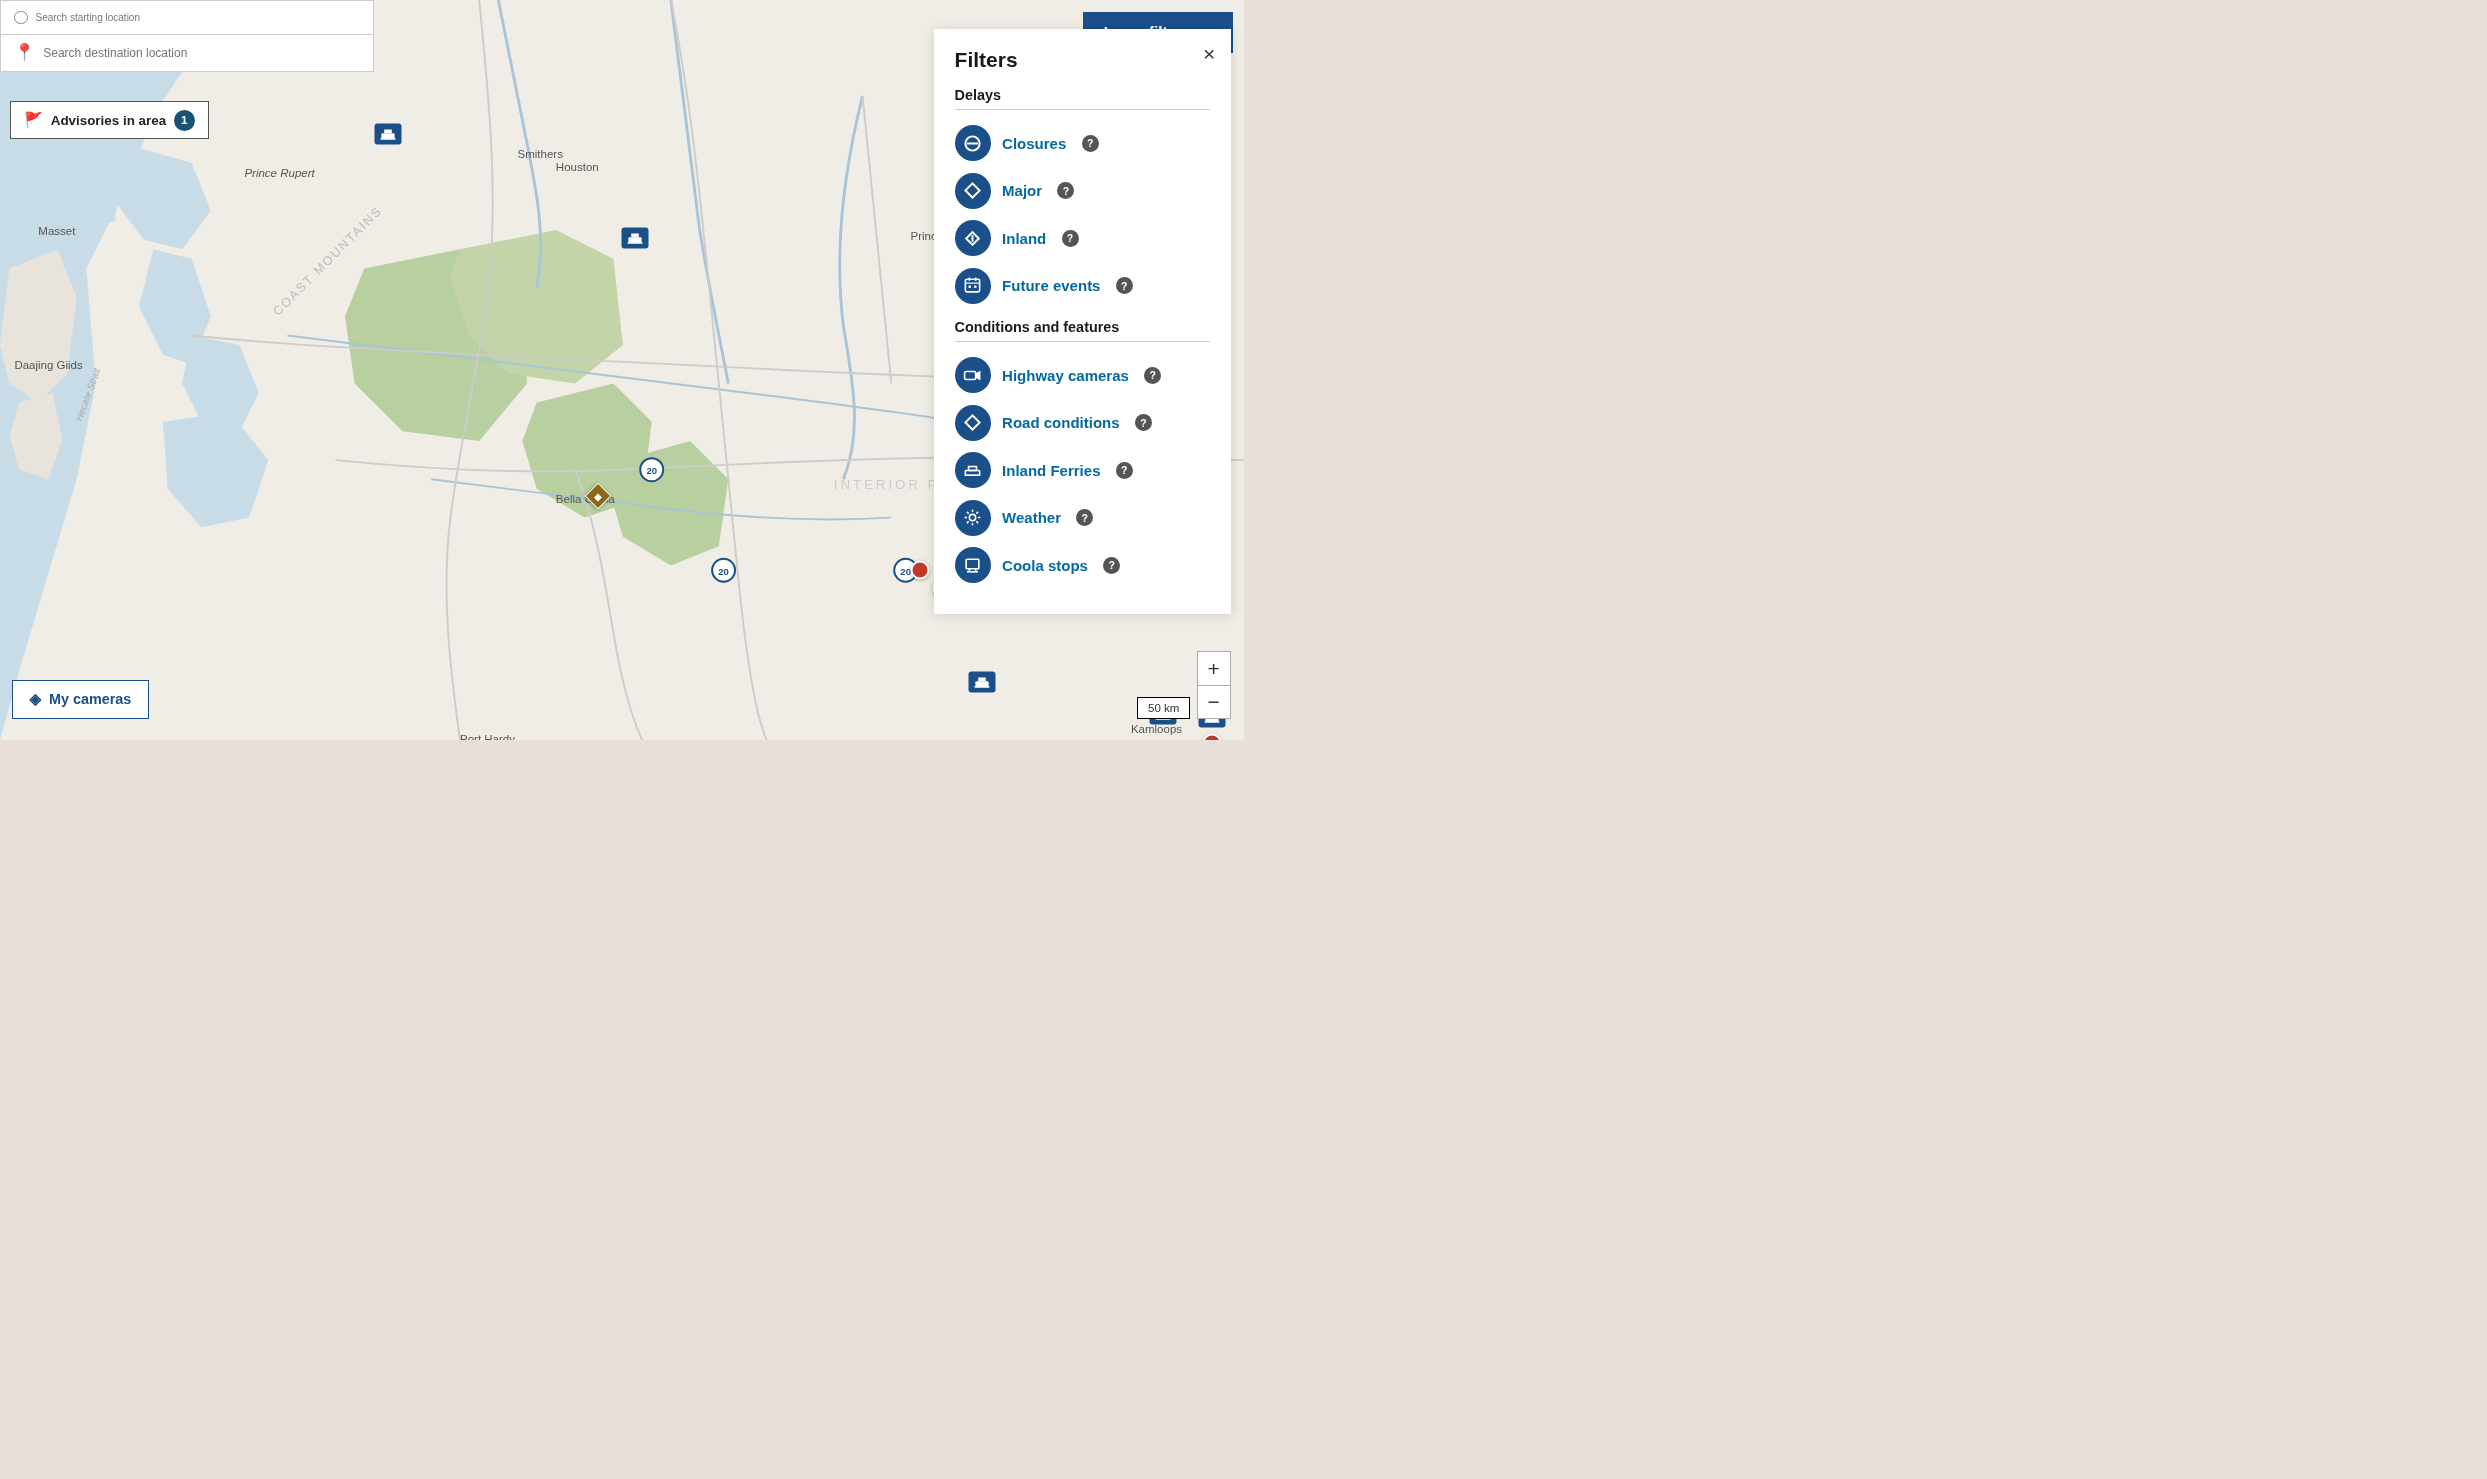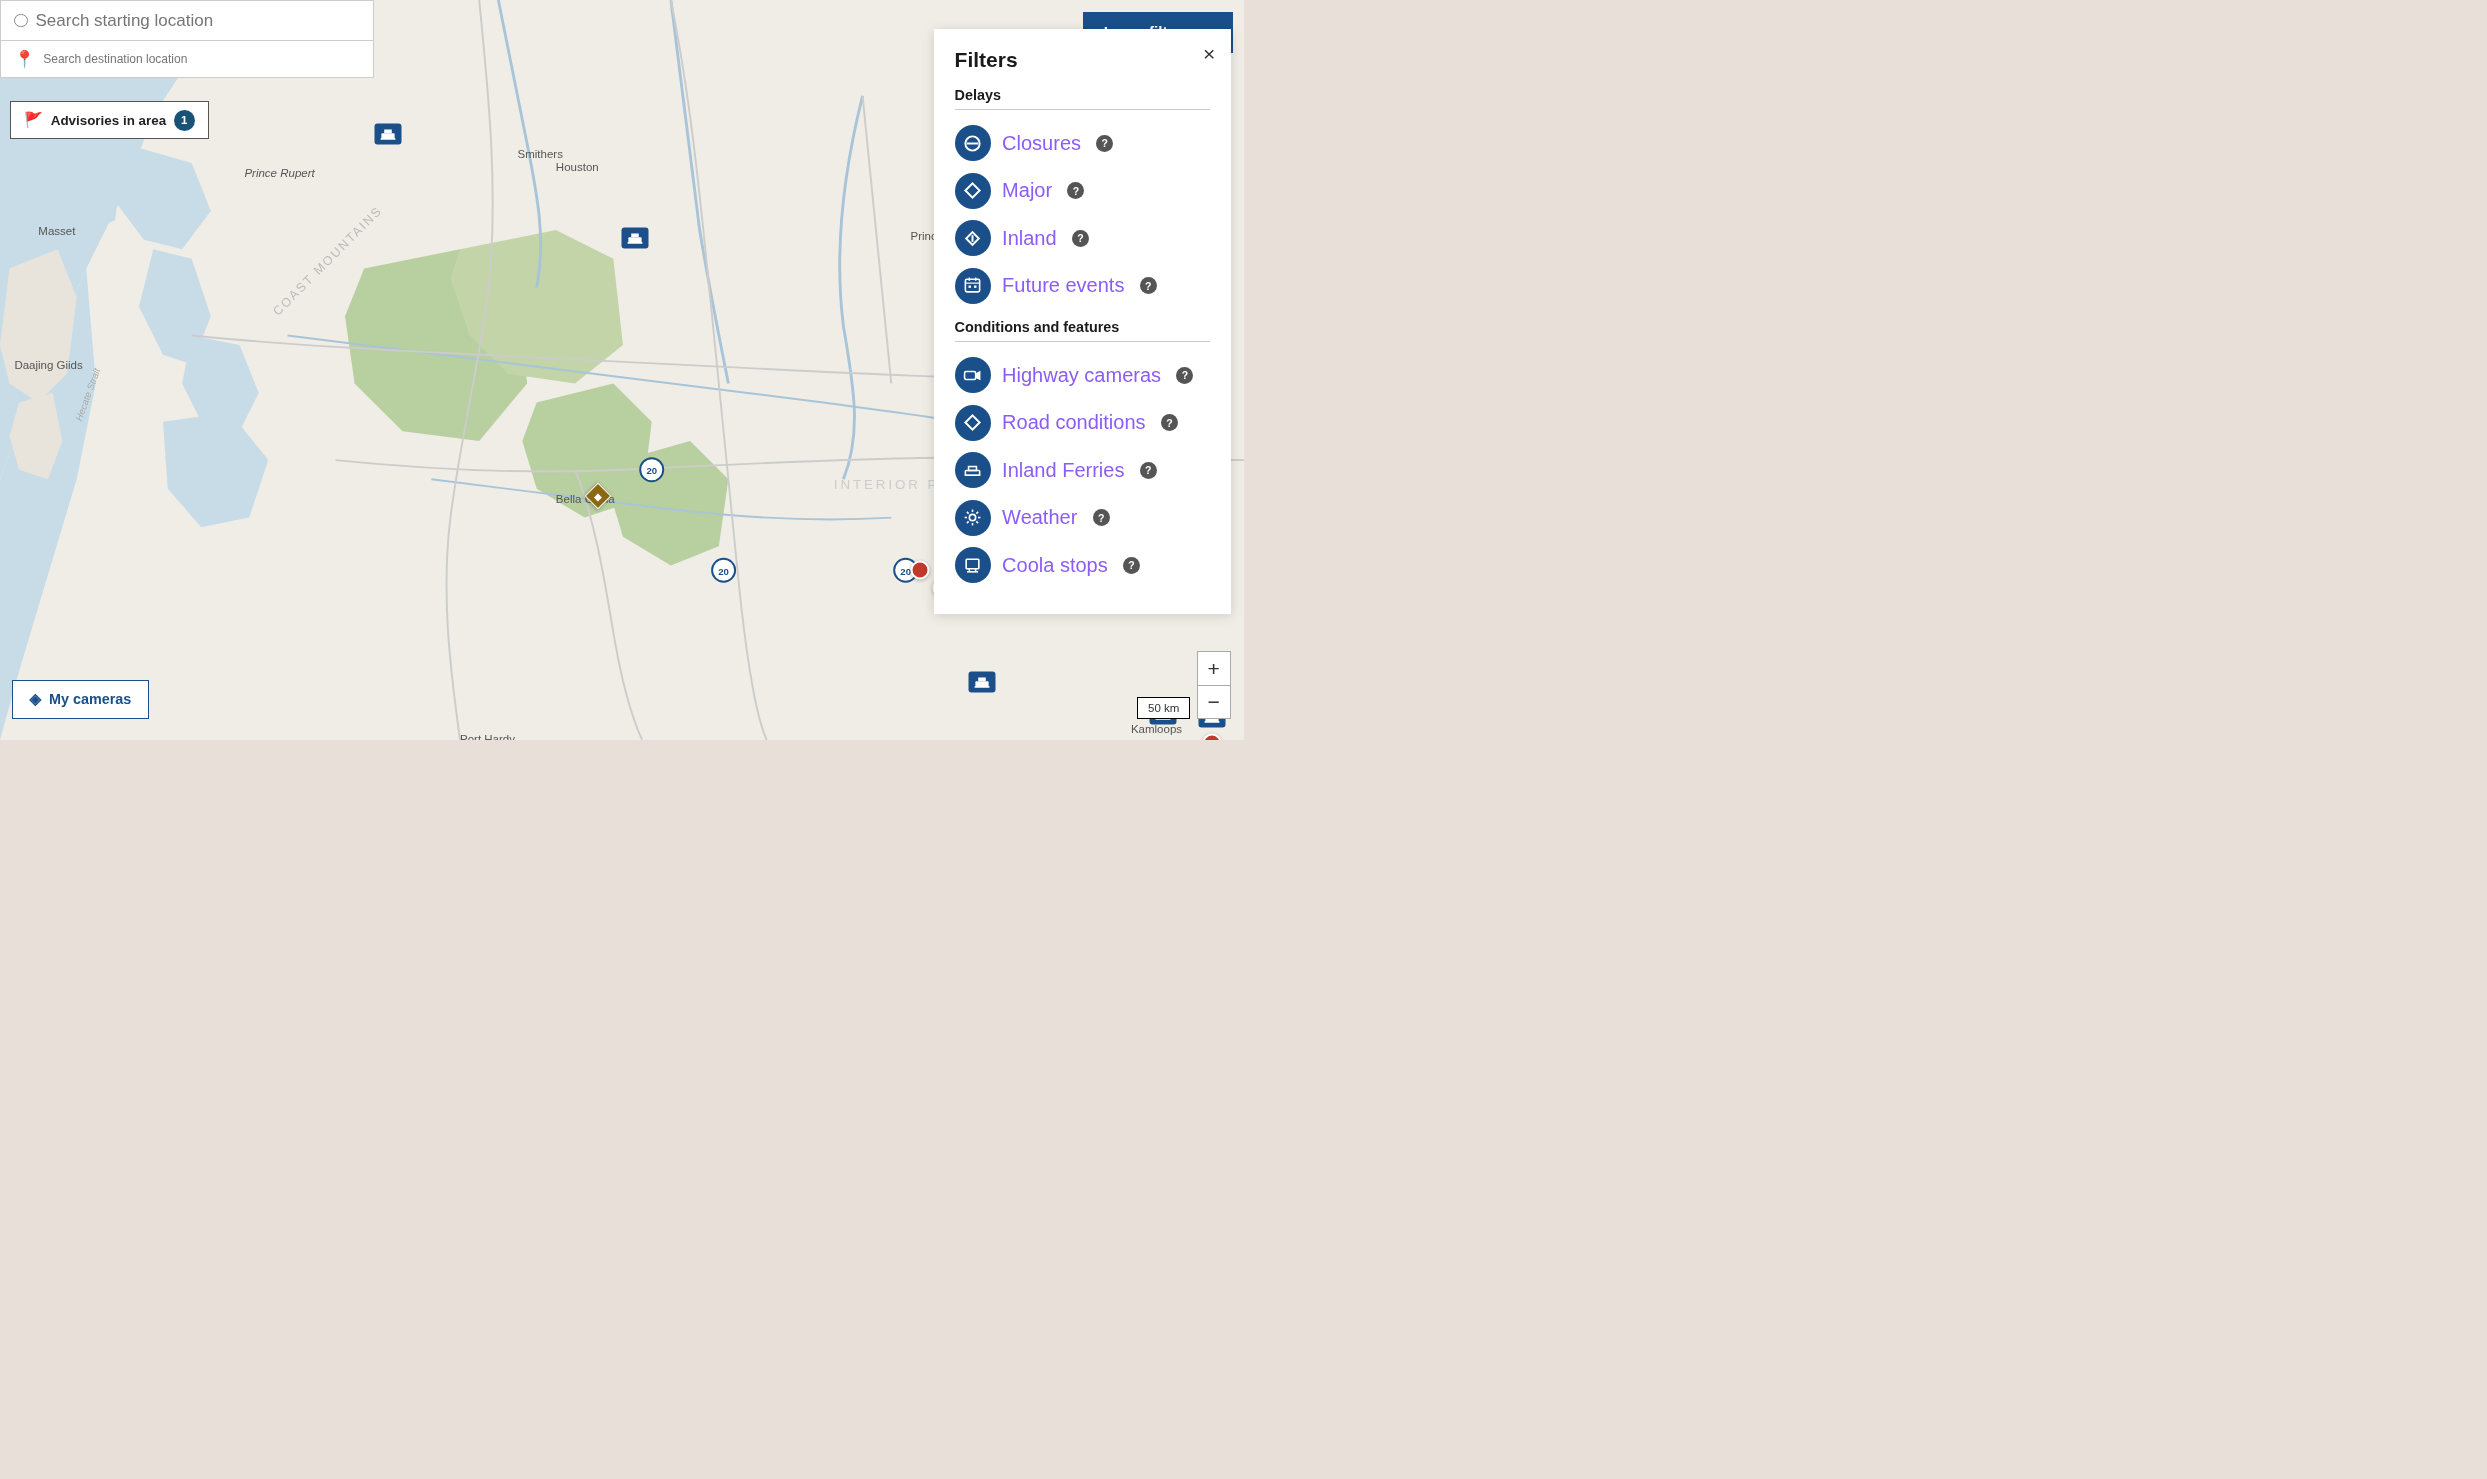--- a/index.html
+++ b/index.html
@@ -86,21 +86,21 @@
       display: flex; align-items: center; gap: 11.5px;
       margin-bottom: 11.5px; cursor: pointer;
     }
     .filter-icon {
       width: 36px; height: 36px; border-radius: 50%;
       background: #1a4f8a;
       display: flex; align-items: center; justify-content: center;
       flex-shrink: 0;
     }
     .filter-icon svg { width: 19px; height: 19px; fill: white; }
-    .filter-label { font-size: 20px; color: #8b5cf6; font-weight: 400; }
+    .filter-label { font-size: 15px; color: #0369a1; font-weight: 700; }
     .help-icon {
       display: inline-flex; align-items: center; justify-content: center;
       width: 17px; height: 17px; border-radius: 50%;
       background: #555; color: white; font-size: 10.5px; font-weight: 700;
       margin-left: 3.8px; flex-shrink: 0;
     }
     .section-gap { margin-bottom: 15.3px; }
 
     
     #my-location-btn {
@@ -293,21 +293,21 @@
 
   <div class="map-marker" style="left:1212px; top:743px;">
     <div class="red-circle"></div>
   </div>
 
 </div>
 
 <div id="search-panel">
   <div class="search-box">
     <div class="search-icon-circle"></div>
-    <input type="text" style="border: none; outline: none; font-size: 17px; color: rgb(136, 136, 136); width: 100%; background: transparent;" placeholder="Search starting location">
+    <input type="text" style="border: none; outline: none; font-size: 10px; color: rgb(136, 136, 136); width: 100%; background: transparent;" placeholder="Search starting location">
   </div>
   <div class="search-box">
     <span class="search-icon-pin">📍</span>
     <input type="text" style="border: none; outline: none; font-size: 12px; color: #15803d; width: 100%; background: transparent;" placeholder="Search destination location">
   </div>
 </div>
 
 <button id="advisories-btn">
   <span class="advisory-flag">🚩</span>
   <span>Advisories in area</span>

